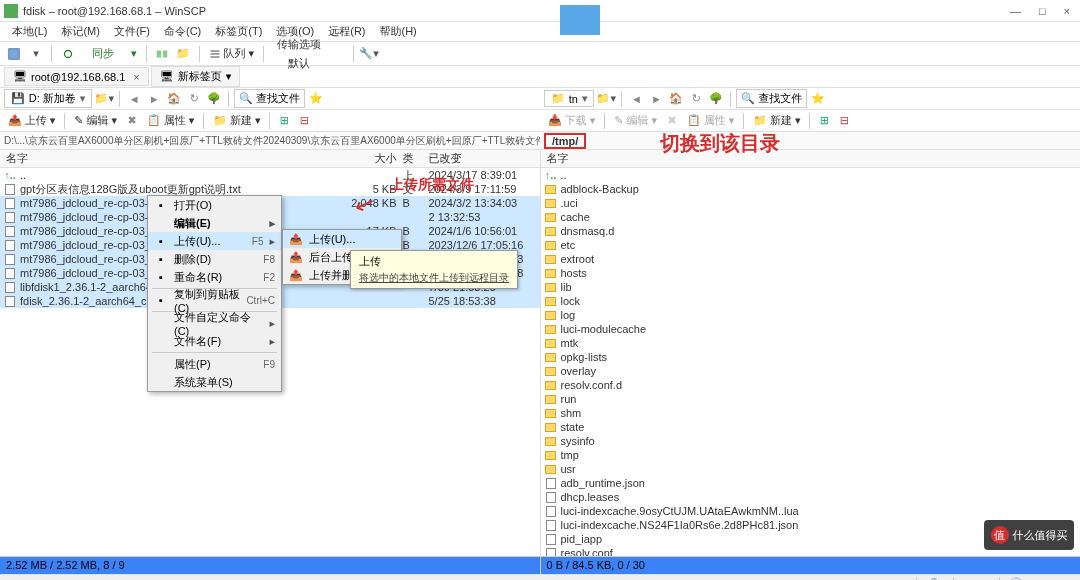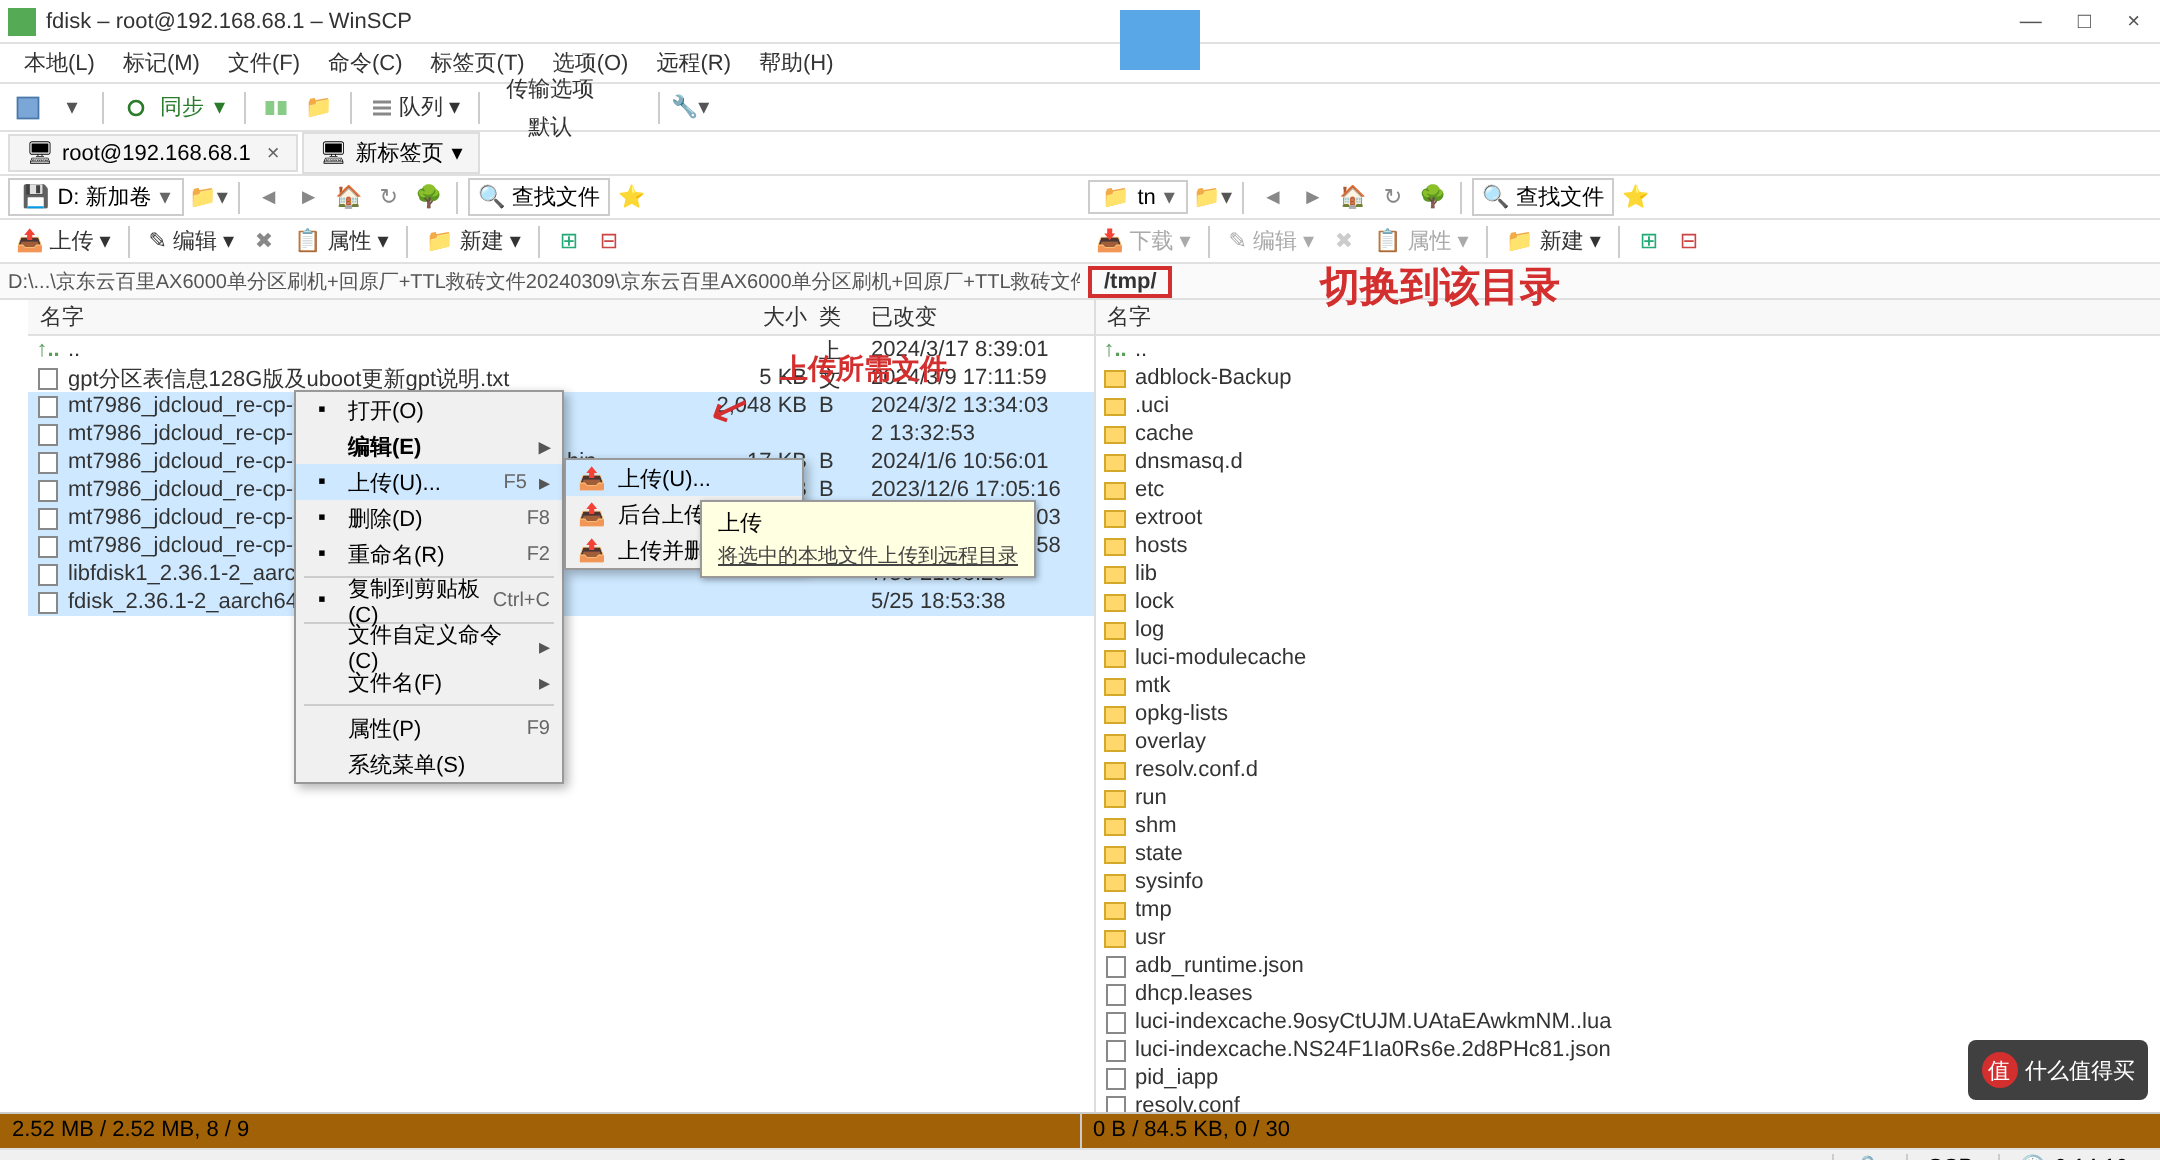--- a/index.html
+++ b/index.html
@@ -7,40 +7,40 @@
 .titlebar { height: 22px; background: #fff; display: flex; align-items: center; padding: 0 4px; border-bottom: 1px solid #e0e0e0; }
 .titlebar .icon { width: 14px; height: 14px; background: #55aa55; margin-right: 5px; }
 .titlebar .title { flex: 1; color: #333; }
 .titlebar .winbtns { display: flex; gap: 18px; color: #555; font-size: 13px; padding-right: 6px; }
 .menubar { height: 20px; display: flex; align-items: center; padding: 0 6px; gap: 2px; border-bottom: 1px solid #e0e0e0; }
 .menubar span { padding: 2px 6px; color: #333; }
 .toolbar1 { height: 24px; display: flex; align-items: center; padding: 0 4px; gap: 2px; border-bottom: 1px solid #e0e0e0; }
 .tbtn { width: 20px; height: 20px; display: inline-flex; align-items: center; justify-content: center; color: #555; }
 .tbtn svg { width: 14px; height: 14px; }
 .sep { width: 1px; height: 16px; background: #ccc; margin: 0 3px; }
-.sync { display: inline-flex; align-items: center; gap: 5px; padding: 0 4px; color: #2a7c2a; }
+.sync { display: inline-flex; align-items: center; gap: 17px; padding: 0 4px; color: #2a7c2a; }
 .transfer-opts { display: inline-flex; align-items: center; gap: 4px; color: #333; margin-left: 8px; flex-direction: column; }
 .tabs { height: 22px; display: flex; align-items: center; padding: 0 4px; gap: 2px; border-bottom: 1px solid #e0e0e0; }
 .tab { display: inline-flex; align-items: center; gap: 4px; padding: 2px 8px; background: #f5f5f5; border: 1px solid #ddd; }
 .tab .close { color: #666; margin-left: 4px; }
 .drives { height: 22px; display: flex; border-bottom: 1px solid #e0e0e0; }
 .drive-pane { flex: 1; display: flex; align-items: center; padding: 0 4px; gap: 2px; }
 .drive-sel { display: inline-flex; align-items: center; gap: 4px; padding: 1px 6px; border: 1px solid #ccc; }
 .drive-sel .dd { color: #666; }
 .nav-btn { width: 18px; height: 18px; display: inline-flex; align-items: center; justify-content: center; color: #888; }
 .search { display: inline-flex; align-items: center; gap: 3px; padding: 1px 4px; border: 1px solid #ccc; }
 .actions { height: 22px; display: flex; border-bottom: 1px solid #e0e0e0; }
 .act-pane { flex: 1; display: flex; align-items: center; padding: 0 4px; gap: 2px; }
 .act-item { display: inline-flex; align-items: center; gap: 3px; padding: 1px 4px; color: #333; }
 .act-item.disabled { color: #aaa; }
 .pathbar { height: 18px; display: flex; }
 .path-pane { flex: 1; display: flex; align-items: center; padding: 0 4px; background: #fafafa; border-bottom: 1px solid #e0e0e0; color: #555; font-size: 10px; overflow: hidden; white-space: nowrap; }
 .path-pane.right { position: relative; }
 .path-highlight { border: 2px solid #d32f2f; padding: 0 6px; color: #333; font-size: 11px; font-weight: bold; }
-.panes { display: flex; height: 406px; padding-left: 14px; }
+.panes { display: flex; height: 406px; }
 .pane { flex: 1; display: flex; flex-direction: column; border-right: 1px solid #ddd; }
 .pane:last-child { border-right: none; }
 .colhead { height: 18px; display: flex; align-items: center; background: #f8f8f8; border-bottom: 1px solid #e0e0e0; font-size: 10.5px; color: #333; }
 .colhead .c-name { flex: 1; padding-left: 6px; }
 .colhead .c-size { width: 60px; text-align: right; padding-right: 6px; }
 .colhead .c-type { width: 22px; }
 .colhead .c-date { width: 115px; padding-left: 4px; }
 .filelist { flex: 1; overflow: hidden; position: relative; }
 .row { height: 14px; display: flex; align-items: center; font-size: 10.5px; color: #333; }
 .row.sel { background: #cde8ff; }
@@ -63,21 +63,21 @@
 .ctx-row .arrow { color: #555; }
 .ctx-sep { height: 1px; background: #ccc; margin: 2px 4px; }
 .ctx-ico { width: 14px; height: 14px; display: inline-flex; align-items: center; justify-content: center; }
 .tooltip { position: absolute; left: 350px; top: 250px; background: #ffffe1; border: 1px solid #999; padding: 3px 8px; z-index: 20; box-shadow: 1px 1px 3px rgba(0,0,0,0.3); }
 .tooltip .tt-title { font-weight: normal; margin-bottom: 2px; }
 .tooltip .tt-body { font-size: 10px; color: #444; text-decoration: underline; }
 .anno1 { position: absolute; left: 390px; top: 176px; color: #d32f2f; font-size: 14px; font-weight: bold; z-index: 5; }
 .arrow1 { position: absolute; left: 355px; top: 190px; color: #d32f2f; font-size: 24px; z-index: 5; transform: rotate(20deg); }
 .anno2 { position: absolute; left: 660px; top: 130px; color: #d32f2f; font-size: 20px; font-weight: bold; z-index: 5; }
 .center-badge { position: absolute; left: 560px; top: 5px; width: 40px; height: 30px; background: #5aa7e8; z-index: 3; }
-.statusbar { height: 18px; display: flex; border-top: 1px solid #ccc; background: #a16207; font-size: 10.5px; }
+.statusbar { height: 18px; display: flex; border-top: 1px solid #ccc; background: #3b82f6; font-size: 10.5px; }
 .statusbar .sl { flex: 1; padding: 2px 6px; border-right: 1px solid #ccc; }
 .statusbar .sr { flex: 1; padding: 2px 6px; }
 .statusbar2 { height: 18px; display: flex; justify-content: flex-end; gap: 2px; background: #f0f0f0; font-size: 10.5px; padding: 2px 6px; border-top: 1px solid #e0e0e0; }
 .statusbar2 .cell { border-left: 1px solid #ccc; padding: 0 10px; display: flex; align-items: center; gap: 4px; }
 .lock { color: #d4a828; }
 .watermark { position: absolute; right: 6px; bottom: 30px; width: 90px; height: 30px; background: rgba(0,0,0,0.75); color: #fff; display: flex; align-items: center; justify-content: center; border-radius: 4px; font-size: 10px; z-index: 50; }
 .watermark .wm-ico { width: 18px; height: 18px; background: #d32f2f; border-radius: 50%; margin-right: 4px; display: flex; align-items: center; justify-content: center; color: #fff; }
 </style>
 </head>
 <body>

